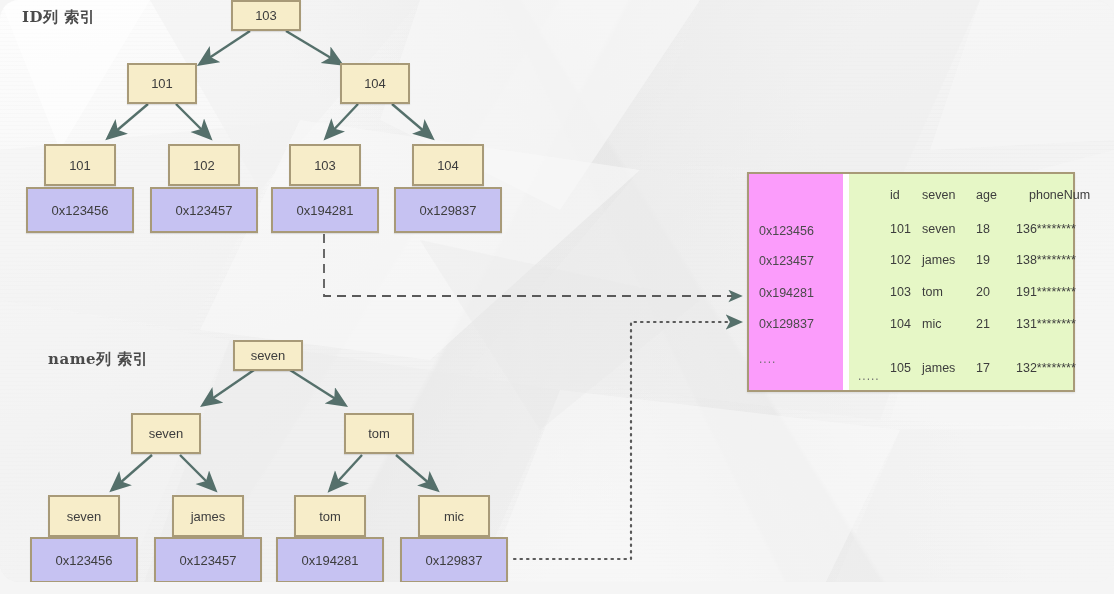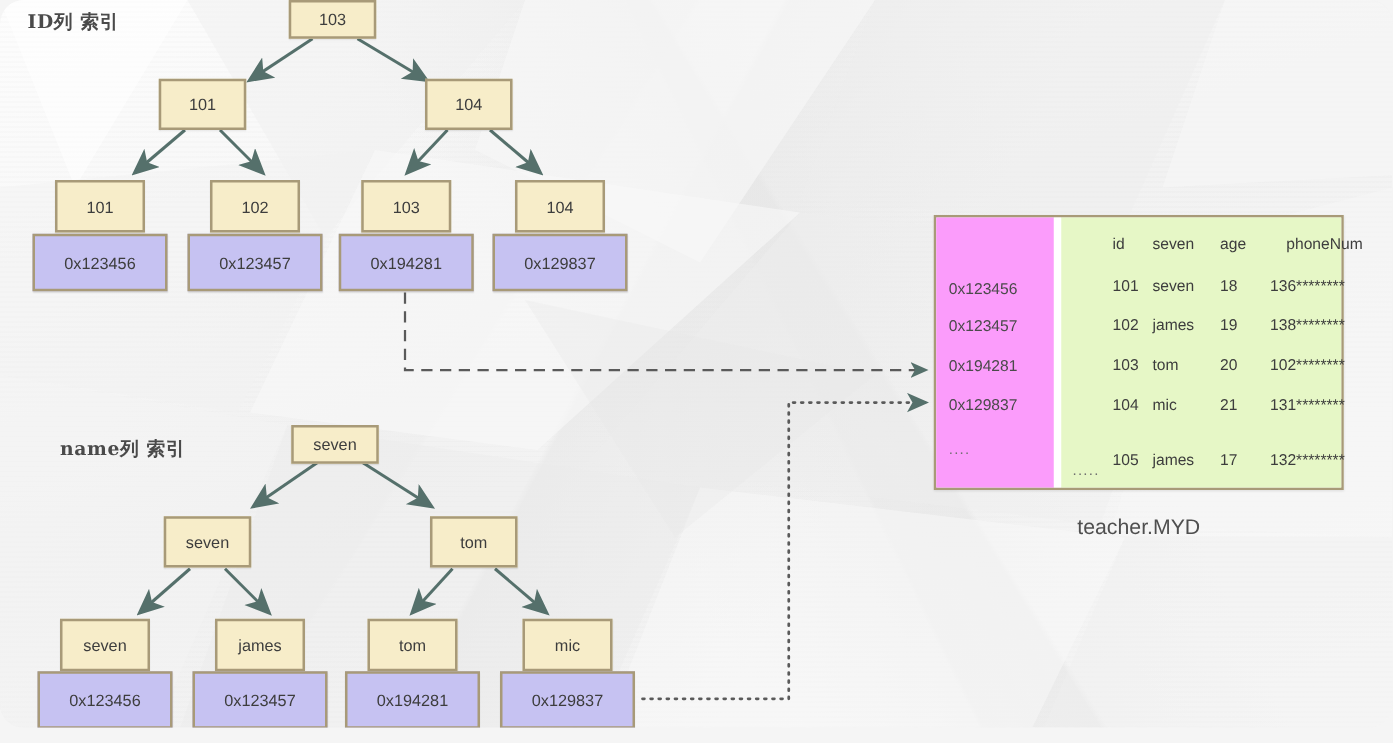--- a/index.html
+++ b/index.html
@@ -305,33 +305,32 @@
       <div class="row-line" style="top:79px;">
         <span class="c-id">102</span>
         <span class="c-name">james</span>
         <span class="c-age">19</span>
         <span class="c-phone">138********</span>
       </div>
       <div class="row-line" style="top:111px;">
         <span class="c-id">103</span>
         <span class="c-name">tom</span>
         <span class="c-age">20</span>
-        <span class="c-phone">102********</span>
+        <span class="c-phone">191********</span>
       </div>
       <div class="row-line" style="top:143px;">
         <span class="c-id">104</span>
         <span class="c-name">mic</span>
         <span class="c-age">21</span>
         <span class="c-phone">131********</span>
       </div>
       <div class="row-line" style="top:187px;">
         <span class="c-id">105</span>
         <span class="c-name">james</span>
         <span class="c-age">17</span>
         <span class="c-phone">132********</span>
       </div>
       <div class="row-line dots-small" style="top:195px;">.....</div>
     </div>
   </div>
 
-  <div id="myd-caption">teacher.MYD</div>
 
 </div>
 
 </body></html>

